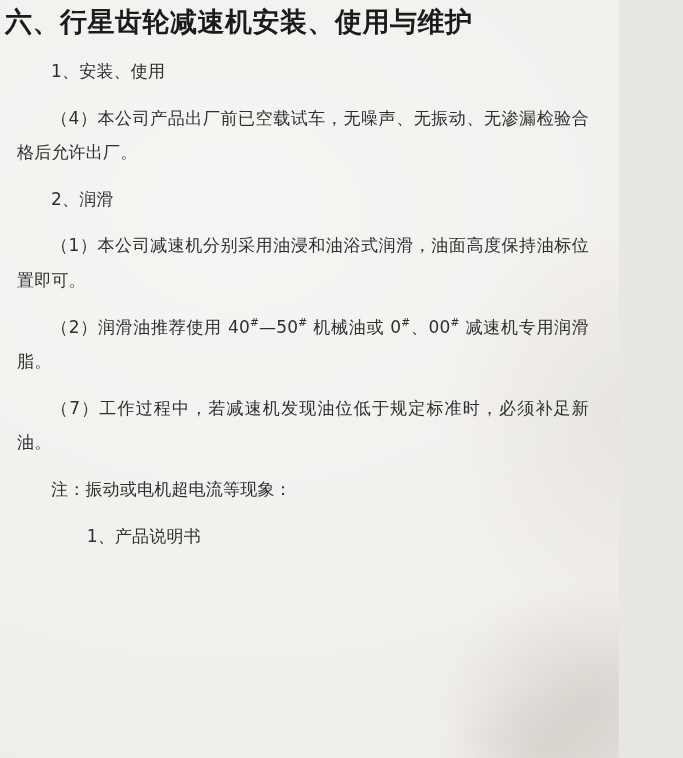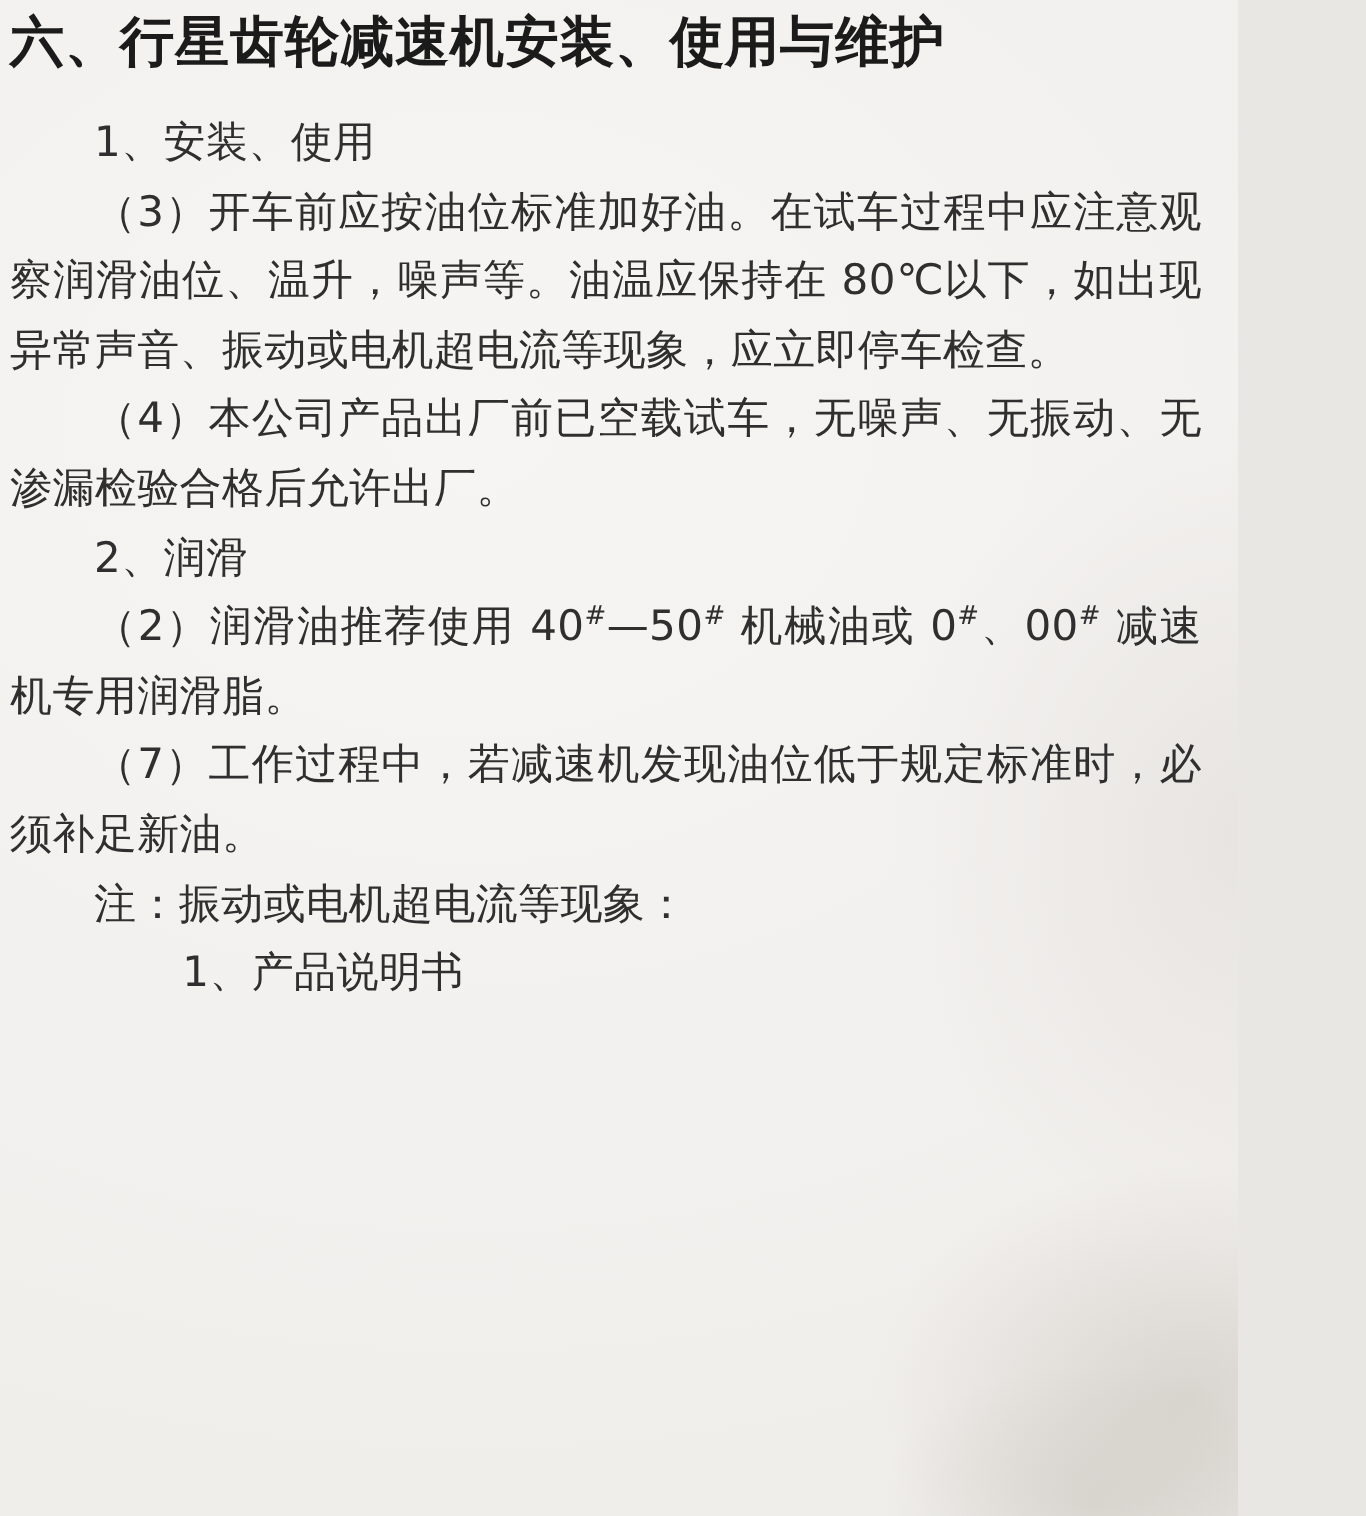--- a/index.html
+++ b/index.html
@@ -25,22 +25,22 @@
   }
   .doc-title {
     margin: 0 0 14px 0;
     font-size: 27px;
     line-height: 36px;
     font-weight: bold;
     color: #1b1b1b;
     letter-spacing: 0.5px;
   }
   .para, .subhead, .note-label, .note-item {
-    margin: 0;
-    font-size: 21px;
+    margin: 12px;
+    font-size: 17px;
     line-height: 34.6px;
     text-align: justify;
     letter-spacing: 0.2px;
   }
   .subhead { text-indent: 2em; }
   .para   { text-indent: 2em; }
   .note-label { text-indent: 2em; }
   .note-item  { text-indent: 4.1em; }
   sup {
     font-size: 0.62em;
@@ -50,26 +50,26 @@
 </style>
 </head>
 <body>
 
 <div class="page">
 
   <h1 class="doc-title">六、行星齿轮减速机安装、使用与维护</h1>
 
   <div>
     <p class="subhead">1、安装、使用</p>
-    <p class="para">（3）开车前应按油位标准加好油。在试车过程中应注意观察润滑油位、温升，噪声等。油温应保持在 80℃以下，如出现异常声音、振动或电机超电流等现象，应立即停车检查。</p>
     <p class="para">（4）本公司产品出厂前已空载试车，无噪声、无振动、无渗漏检验合格后允许出厂。</p>
   </div>
 
   <div>
     <p class="subhead">2、润滑</p>
+    <p class="para">（1）本公司减速机分别采用油浸和油浴式润滑，油面高度保持油标位置即可。</p>
     <p class="para">（2）润滑油推荐使用 40<sup>#</sup>—50<sup>#</sup> 机械油或 0<sup>#</sup>、00<sup>#</sup> 减速机专用润滑脂。</p>
     <p class="para">（7）工作过程中，若减速机发现油位低于规定标准时，必须补足新油。</p>
   </div>
 
   <div>
     <p class="note-label">注：振动或电机超电流等现象：</p>
     <p class="note-item">1、产品说明书</p>
 
   </div>
 

